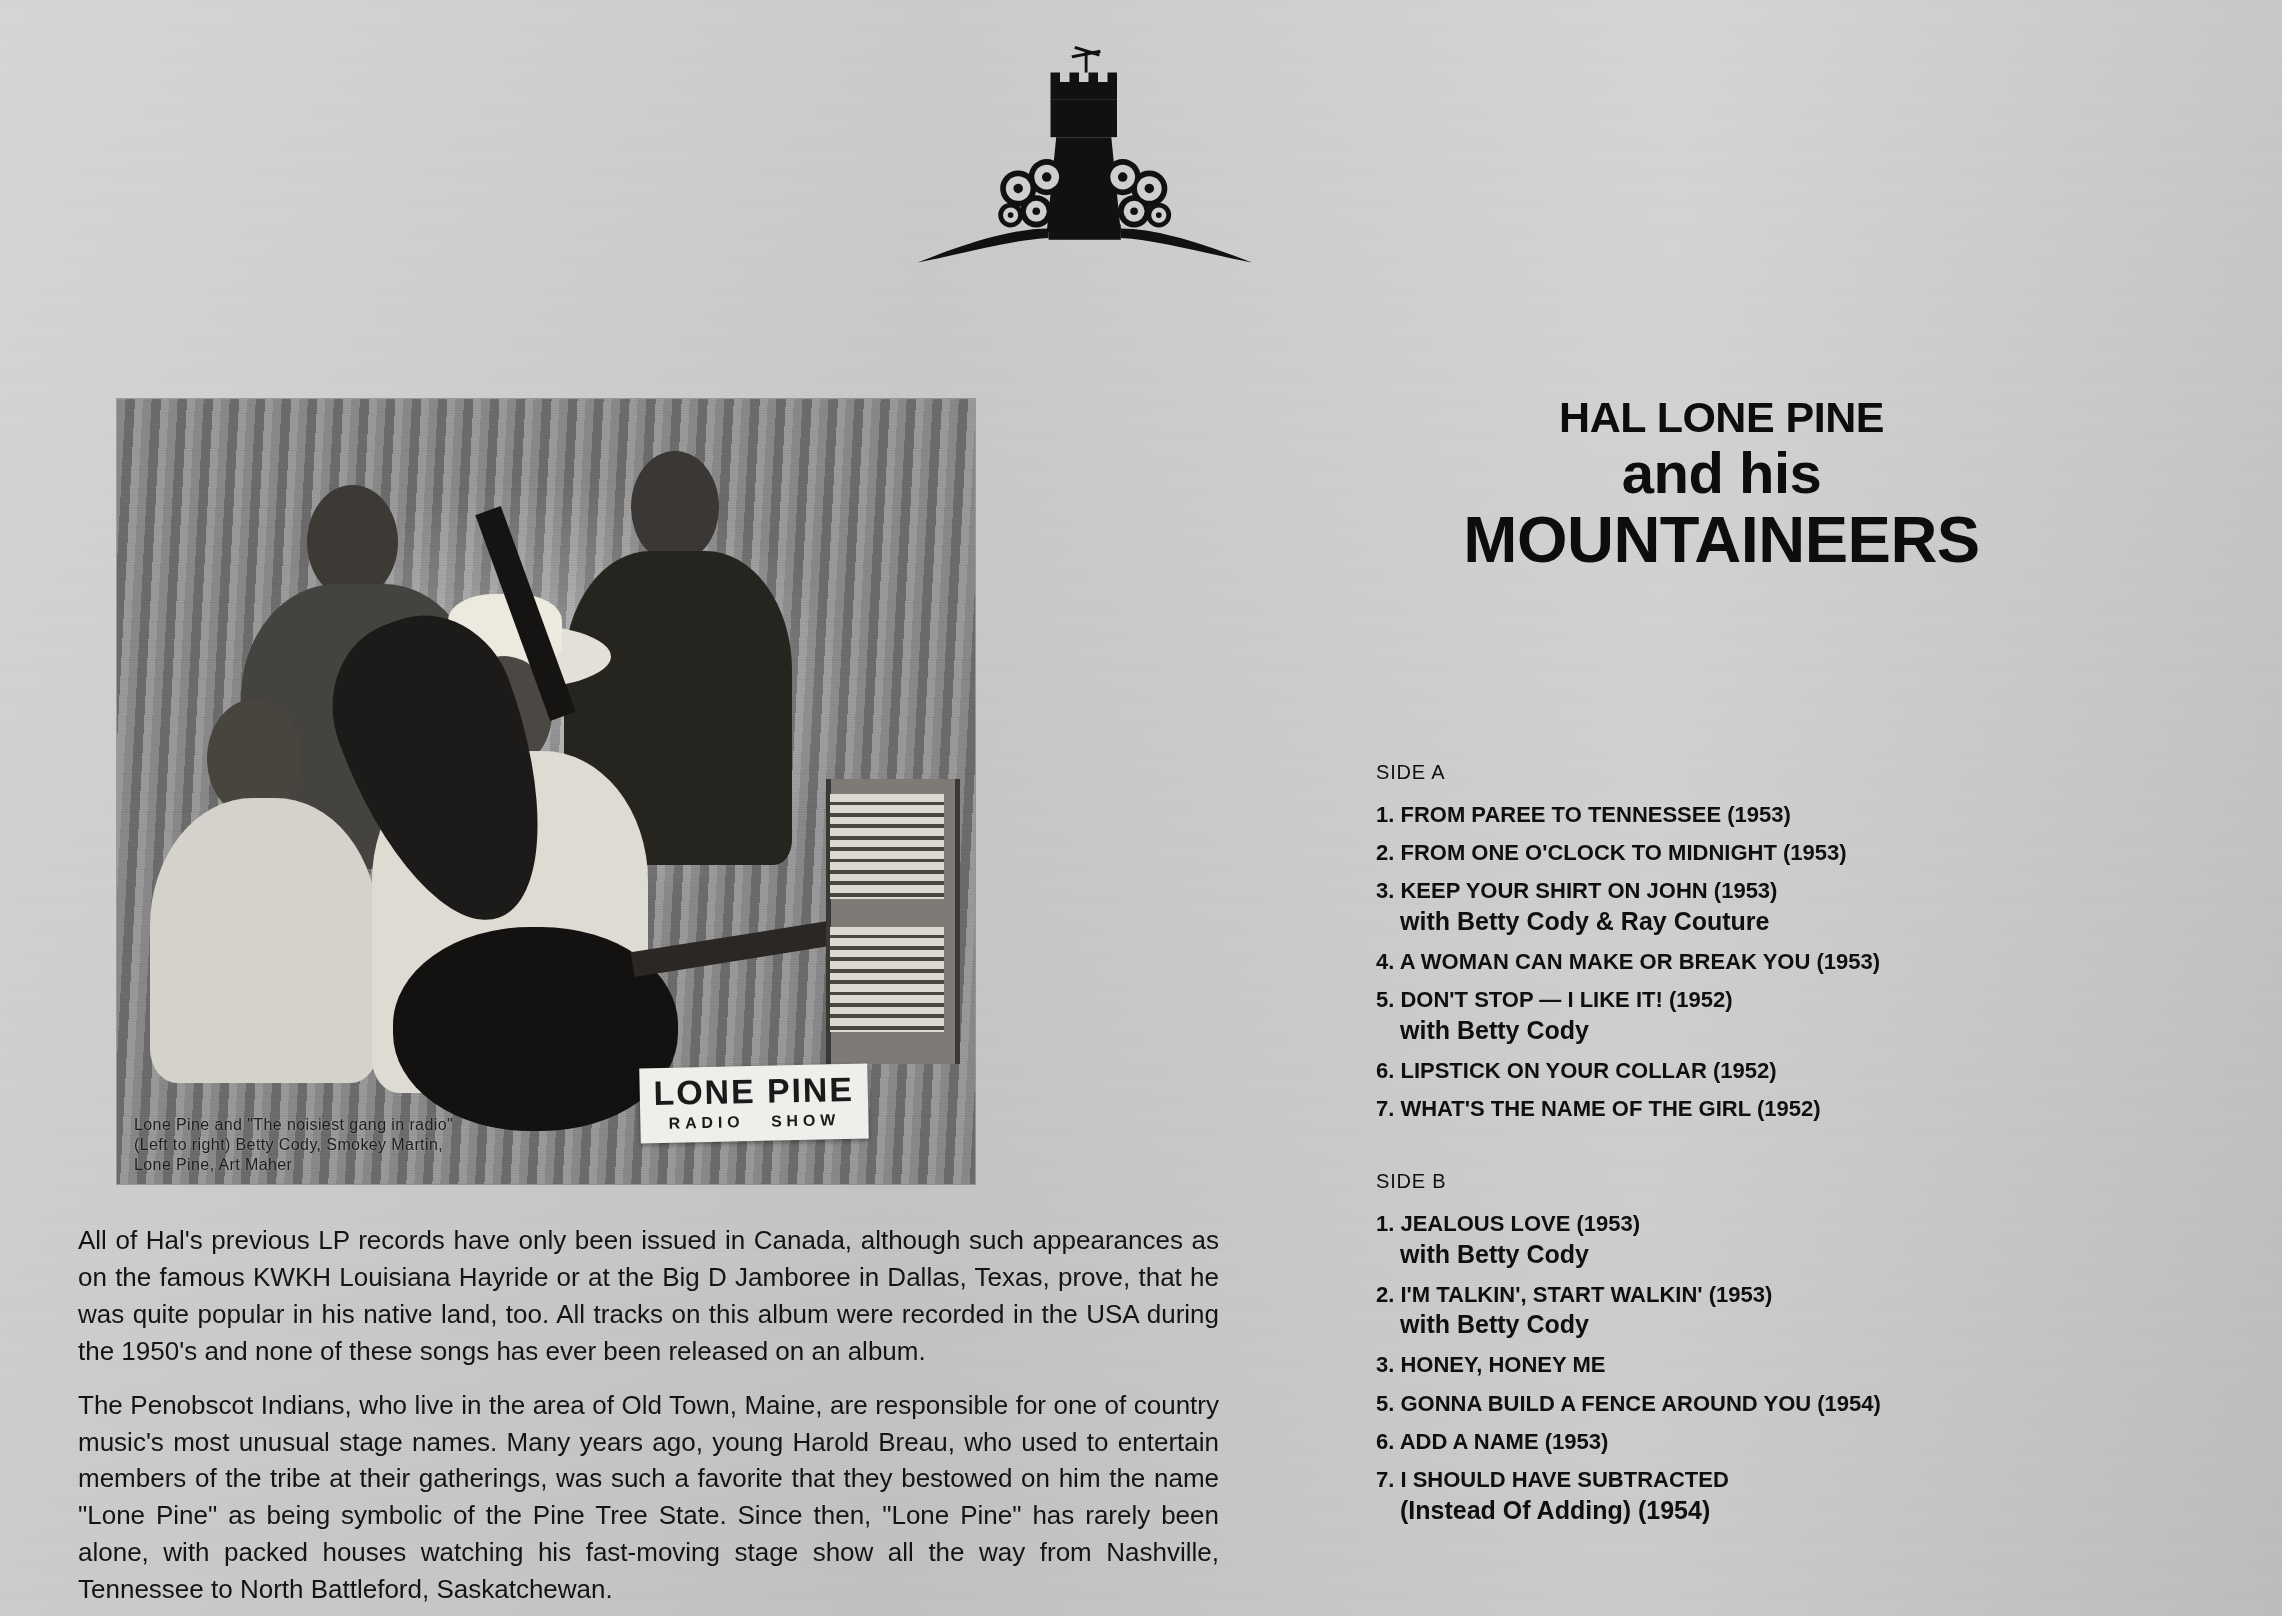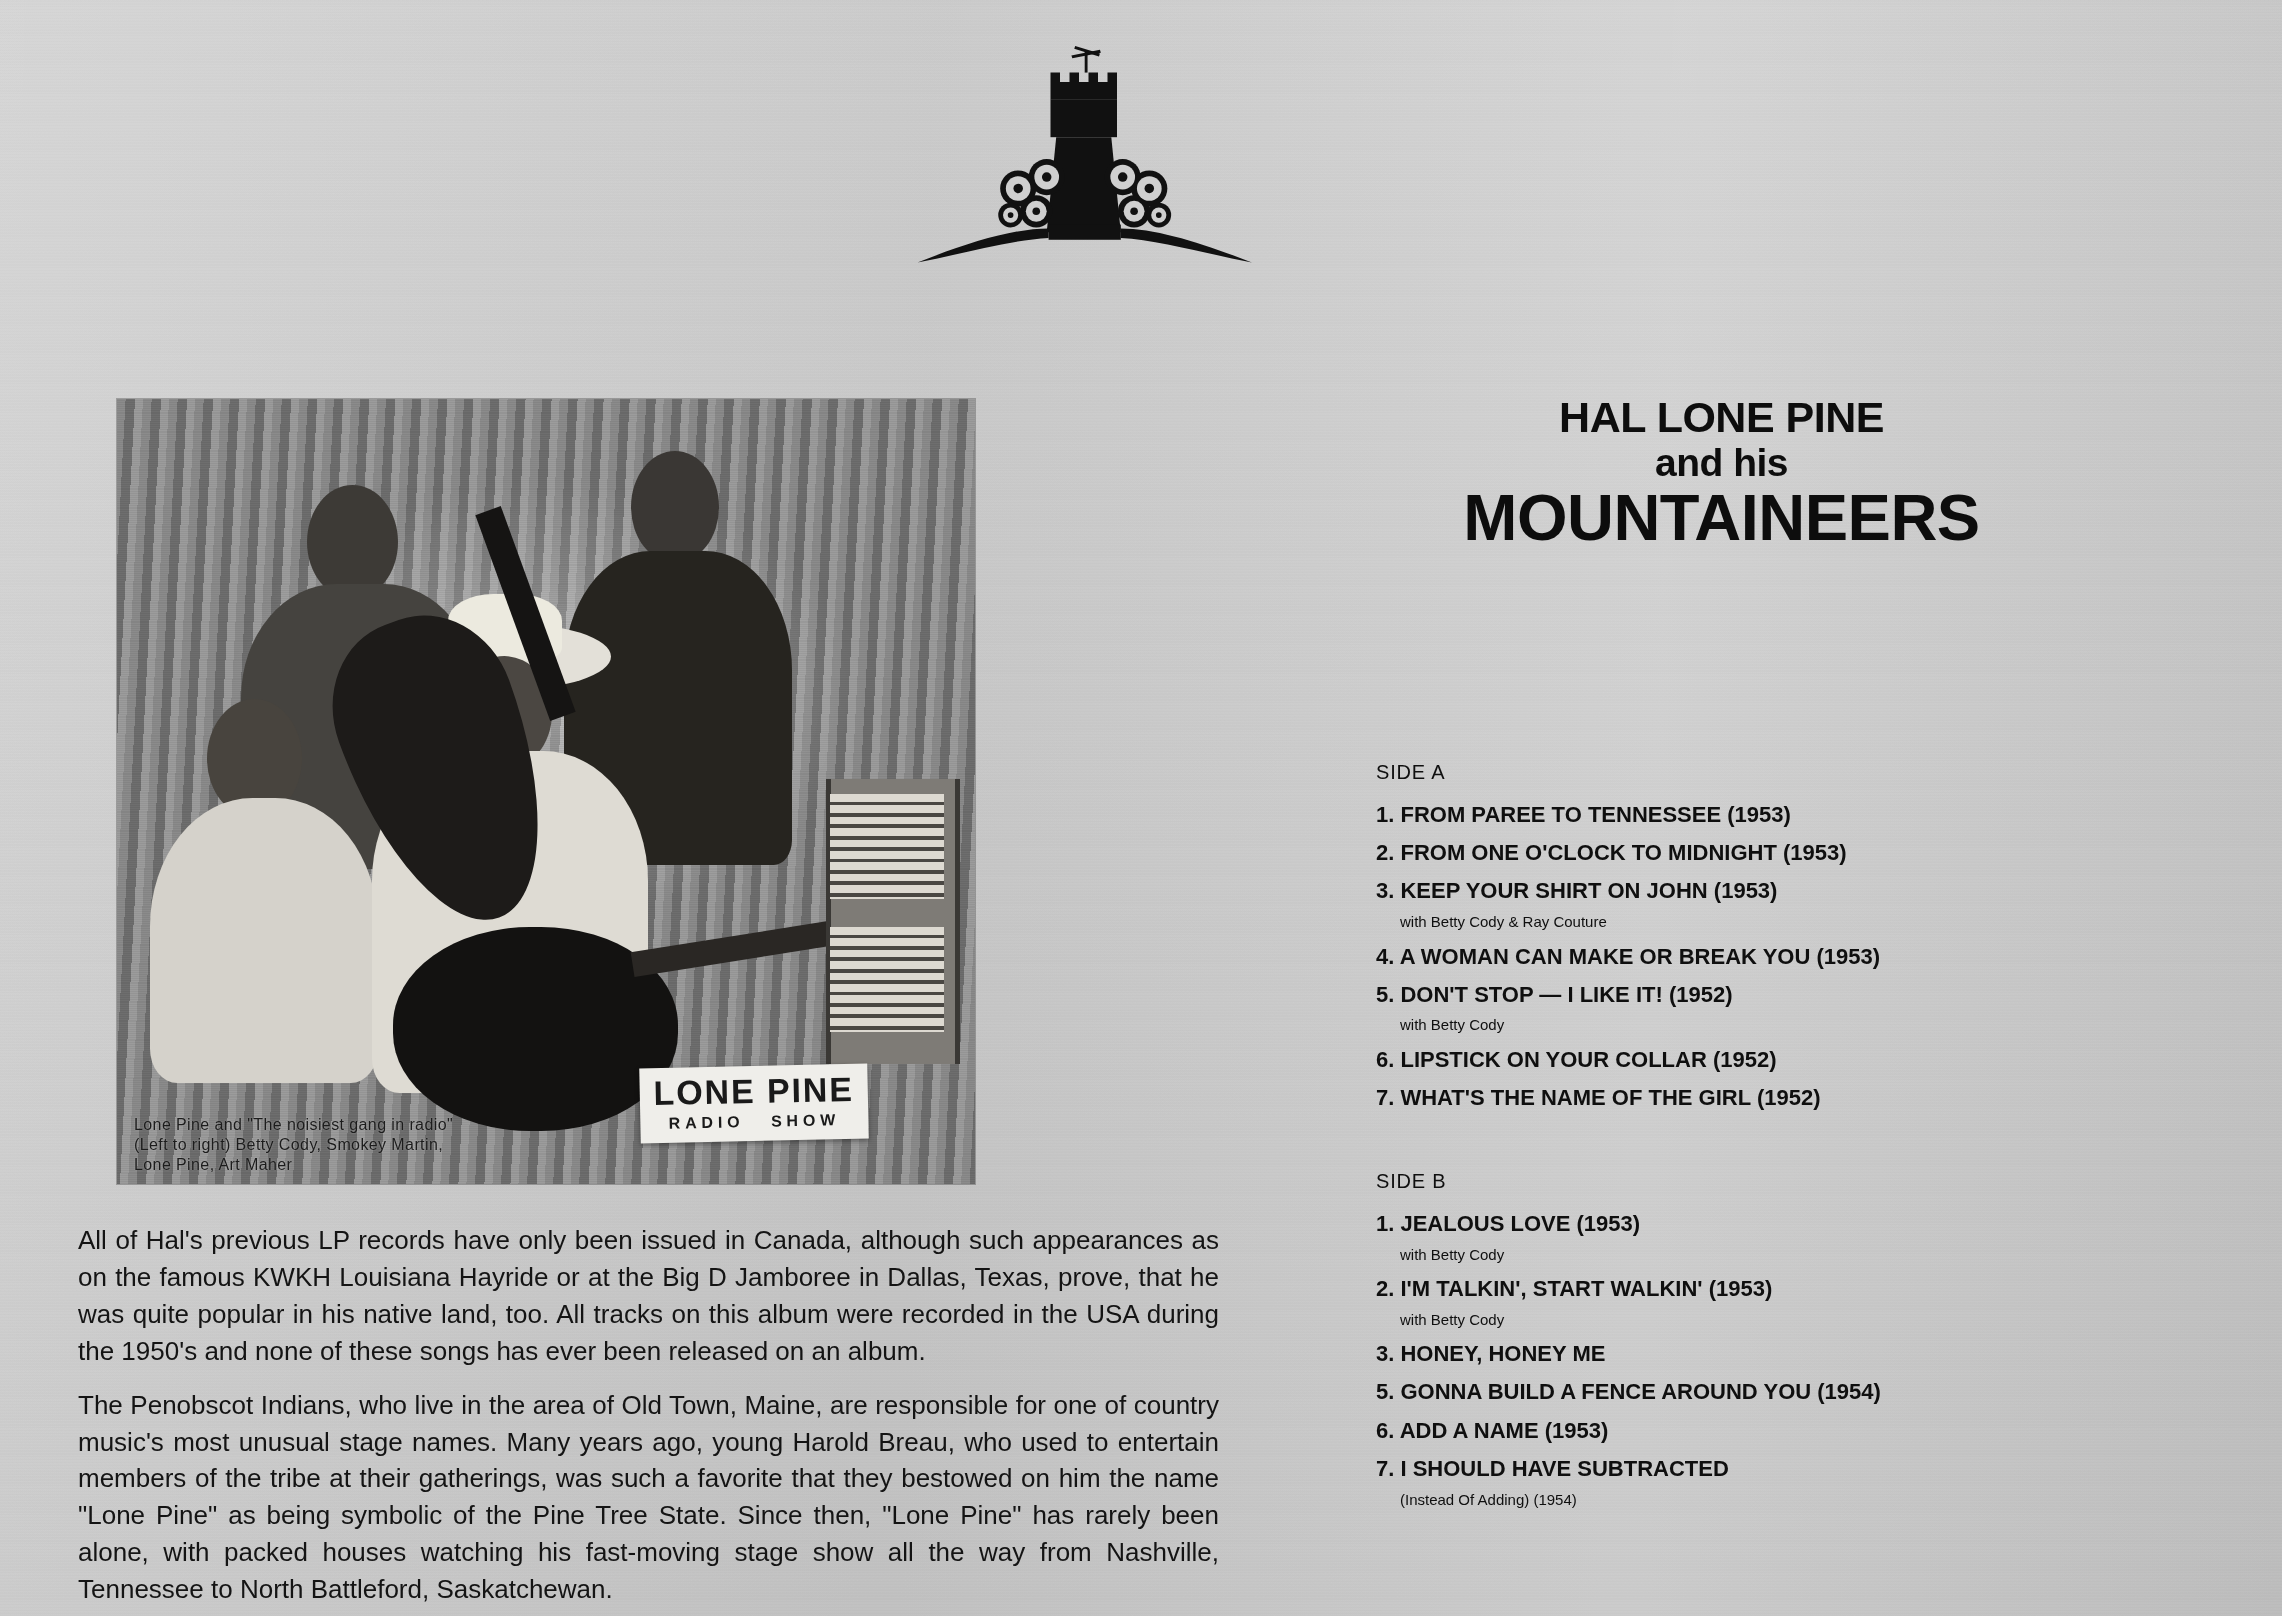--- a/index.html
+++ b/index.html
@@ -132,44 +132,44 @@
     position: absolute;
     left: 1360px;
     top: 395px;
     width: 723px;
     color: #0d0d0d;
     text-align: center;
     font-weight: 700;
     letter-spacing: -0.5px;
   }
   .title-line1 { font-size: 43px; line-height: 1.06; }
-  .title-line2 { font-size: 39px; line-height: 1.12; }
+  .title-line2 { font-size: 58px; line-height: 1.12; }
   .title-line3 { font-size: 65px; line-height: 1.06; }
 
   .side-block { position: absolute; left: 1376px; width: 780px; color: #0f0f0f; }
   .side-a { top: 761px; }
   .side-b { top: 1170px; }
   .side-label {
     font-size: 20px;
     letter-spacing: 0.8px;
     margin-bottom: 17px;
   }
   .track {
     font-size: 22px;
     line-height: 1.26;
     margin-bottom: 10.5px;
   }
   .track .tk-main { font-weight: 700; }
   .track .tk-year { font-weight: 700; margin-top: 12px; }
   .track .tk-sub {
     display: block;
-    font-weight: 400;
-    font-size: 15px;
+    font-weight: 700;
+    font-size: 25px;
     padding-left: 24px;
-    margin-top: 8px;
+    margin-top: 1px;
   }
 </style>
 </head>
 <body>
 
 <div class="sleeve">
   <div class="paper-noise"></div>
 
   <div class="logo-wrap">
     <svg width="380" height="262" viewBox="0 0 400 275" aria-hidden="true">

